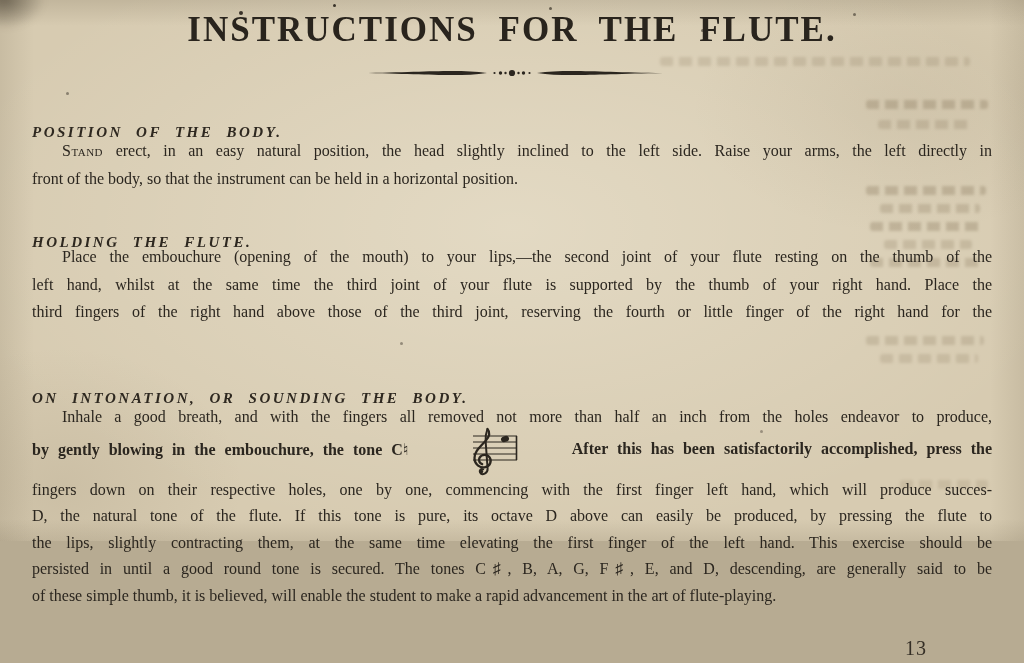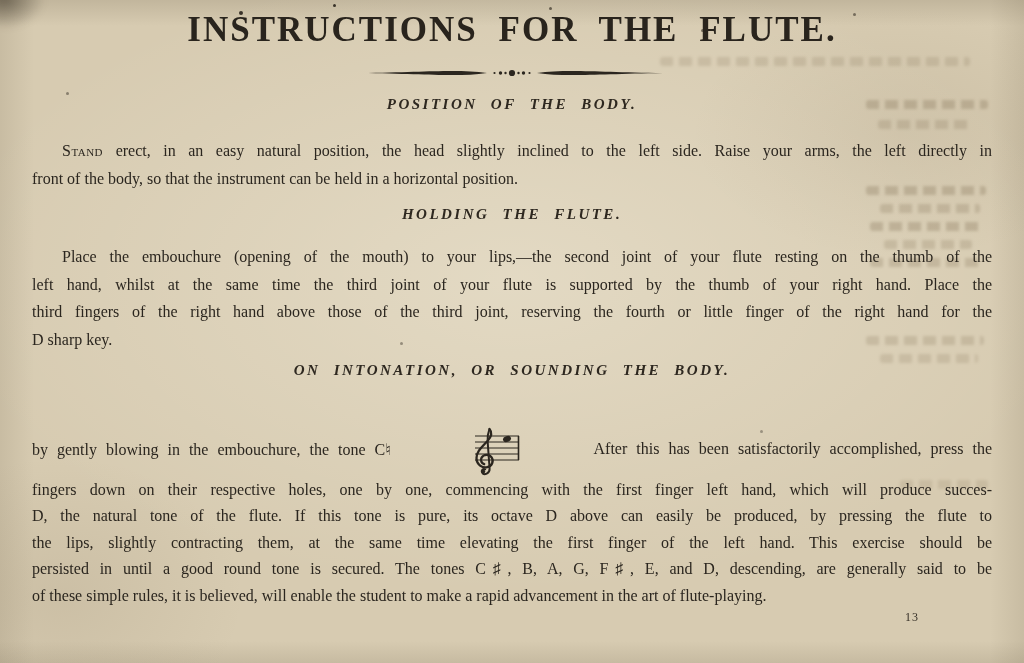--- a/index.html
+++ b/index.html
@@ -1,59 +1,58 @@
 <!DOCTYPE html>
 <html><head>
 <meta charset="utf-8">
 <style>
   html,body{margin:0;padding:0;}
   body{width:1024px;height:663px;overflow:hidden;background:#b7ab92;}
   .page{
-    position:relative;width:1024px;height:663px;
+    position:relative;width:1024px;height:541px;
     background-color:#d7cbb1;
     background-image:
       radial-gradient(ellipse 760px 420px at 50% 42%, rgba(255,251,238,0.30), rgba(255,251,238,0) 75%),
       radial-gradient(ellipse 300px 180px at 88% 20%, rgba(120,104,78,0.10), rgba(120,104,78,0) 70%),
       radial-gradient(ellipse 260px 200px at 6% 90%, rgba(120,104,78,0.12), rgba(120,104,78,0) 70%),
       linear-gradient(180deg, rgba(98,86,64,0.18), rgba(98,86,64,0) 26px),
       linear-gradient(0deg, rgba(98,86,64,0.14), rgba(98,86,64,0) 22px),
       linear-gradient(90deg, rgba(98,86,64,0.13), rgba(98,86,64,0) 34px),
       linear-gradient(270deg, rgba(98,86,64,0.13), rgba(98,86,64,0) 34px);
     font-family:"Liberation Serif","DejaVu Serif",serif;
     color:#2b261f;
   }
   .block{position:absolute;left:32px;width:960px;}
   .title{
     top:10px;text-align:center;
     font-size:35px;font-weight:700;letter-spacing:2px;word-spacing:10px;
     color:#29241d;
   }
   .divider{top:66px;text-align:center;}
   .sec-heading{
-    text-align:center;
     font-size:15px;font-weight:700;font-style:italic;
-    letter-spacing:2.5px;word-spacing:7px;color:#2e2820;
+    letter-spacing:2.5px;word-spacing:7px;color:#2e2820;margin-top:28px;
   }
   .h1{top:96px;} .h2{top:206px;} .h3{top:362px;}
   .para{font-size:16px;line-height:28px;}
   .p1{top:128px;} .p2{top:234px;line-height:27.5px;}
   .p3a{top:394px;}
   .p3b{top:477px;line-height:26.4px;}
   .jline{text-align:justify;text-align-last:justify;white-space:nowrap;}
   .endline{text-align:justify;text-align-last:left;white-space:nowrap;}
   .indent{text-indent:30px;margin-top:9px;}
   .lead-caps{font-variant:small-caps;letter-spacing:0.5px;}
   .music-row{
     top:420px;height:58px;display:flex;align-items:center;
     justify-content:space-between;font-size:16px;
   }
-  .music-row .seg{word-spacing:5px;white-space:nowrap;}
+  .music-row .seg{word-spacing:5px;white-space:nowrap;font-weight:bold;}
   .music-fig{flex:0 0 auto;margin:0 6px;}
   .page-number{
-    position:absolute;top:610px;left:905px;font-size:12px;color:#352f26;
+    position:absolute;top:637px;left:905px;font-size:20px;color:#352f26;
     letter-spacing:1px;
   }
   
   .smudge-tl{
     position:absolute;left:-14px;top:-14px;width:60px;height:44px;border-radius:50%;
     background:radial-gradient(ellipse at 30% 30%, rgba(52,45,33,0.55), rgba(52,45,33,0) 70%);
     filter:blur(3px);
   }
   .speck{position:absolute;border-radius:50%;background:#3a332a;}
   .ghost{
@@ -109,24 +108,26 @@
   <div class="block para p1">
     <div class="jline indent"><span class="lead-caps">Stand</span> <span>erect, in an easy natural position, the head slightly inclined to the left side.  Raise your arms, the left directly in</span></div>
     <div class="endline">front of the body, so that the instrument can be held in a horizontal position.</div>
   </div>
 
   <div class="block sec-heading h2">HOLDING THE FLUTE.</div>
   <div class="block para p2">
     <div class="jline indent">Place the embouchure (opening of the mouth) to your lips,—the second joint of your flute resting on the thumb of the</div>
     <div class="jline">left hand, whilst at the same time the third joint of your flute is supported by the thumb of your right hand.  Place the</div>
     <div class="jline">third fingers of the right hand above those of the third joint, reserving the fourth or little finger of the right hand for the</div>
-    <div class="endline">D sharp key.</div>
   </div>
 
   <div class="block sec-heading h3">ON INTONATION, OR SOUNDING THE BODY.</div>
+  <div class="block para p3a">
+    <div class="jline indent">Inhale a good breath, and with the fingers all removed not more than half an inch from the holes endeavor to produce,</div>
+  </div>
 
   <div class="block music-row">
     <span class="seg">by gently blowing in the embouchure, the tone C♮</span>
     <span class="music-fig">
       <svg width="62" height="58" viewBox="0 0 62 58">
 
         <line x1="14" y1="16" x2="58" y2="16" stroke="#2b261f" stroke-width="1"></line>
         <line x1="14" y1="22" x2="58" y2="22" stroke="#2b261f" stroke-width="1"></line>
         <line x1="14" y1="28" x2="58" y2="28" stroke="#2b261f" stroke-width="1"></line>
         <line x1="14" y1="34" x2="58" y2="34" stroke="#2b261f" stroke-width="1"></line>
@@ -141,17 +142,17 @@
       </svg>
     </span>
     <span class="seg">After this has been satisfactorily accomplished, press the</span>
   </div>
 
   <div class="block para p3b">
     <div class="jline">fingers down on their respective holes, one by one, commencing with the first finger left hand, which will produce succes-</div>
     <div class="jline">D, the natural tone of the flute.  If this tone is pure, its octave D above can easily be produced, by pressing the flute to</div>
     <div class="jline">the lips, slightly contracting them, at the same time elevating the first finger of the left hand.  This exercise should be</div>
     <div class="jline">persisted in until a good round tone is secured.  The tones C♯, B, A, G, F♯, E, and D, descending, are generally said to be</div>
-    <div class="endline">of these simple rules, it is believed, will enable the student to make a rapid advancement in the art of flute-playing.</div>
+    <div class="endline">of these simple thumb, it is believed, will enable the student to make a rapid advancement in the art of flute-playing.</div>
   </div>
 
   <div class="page-number">13</div>
 </div>
 
 </body></html>

